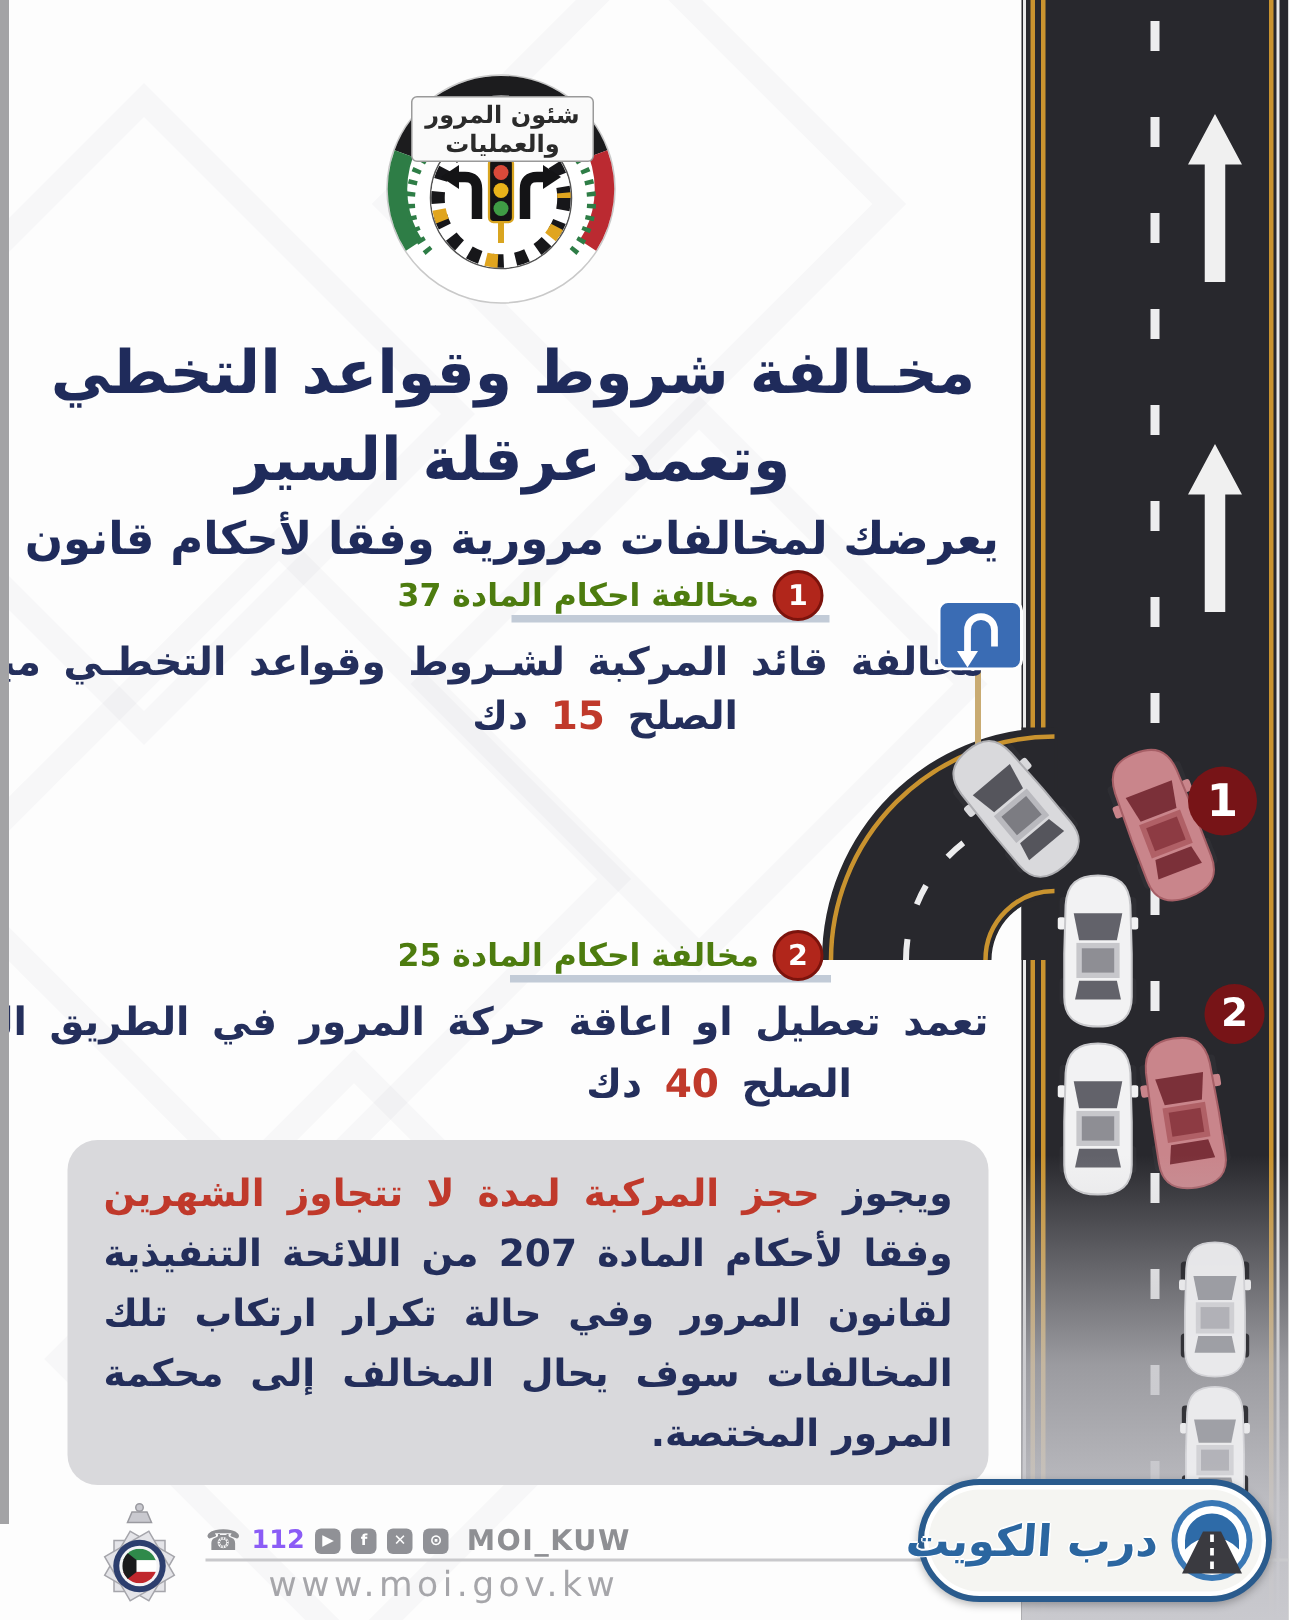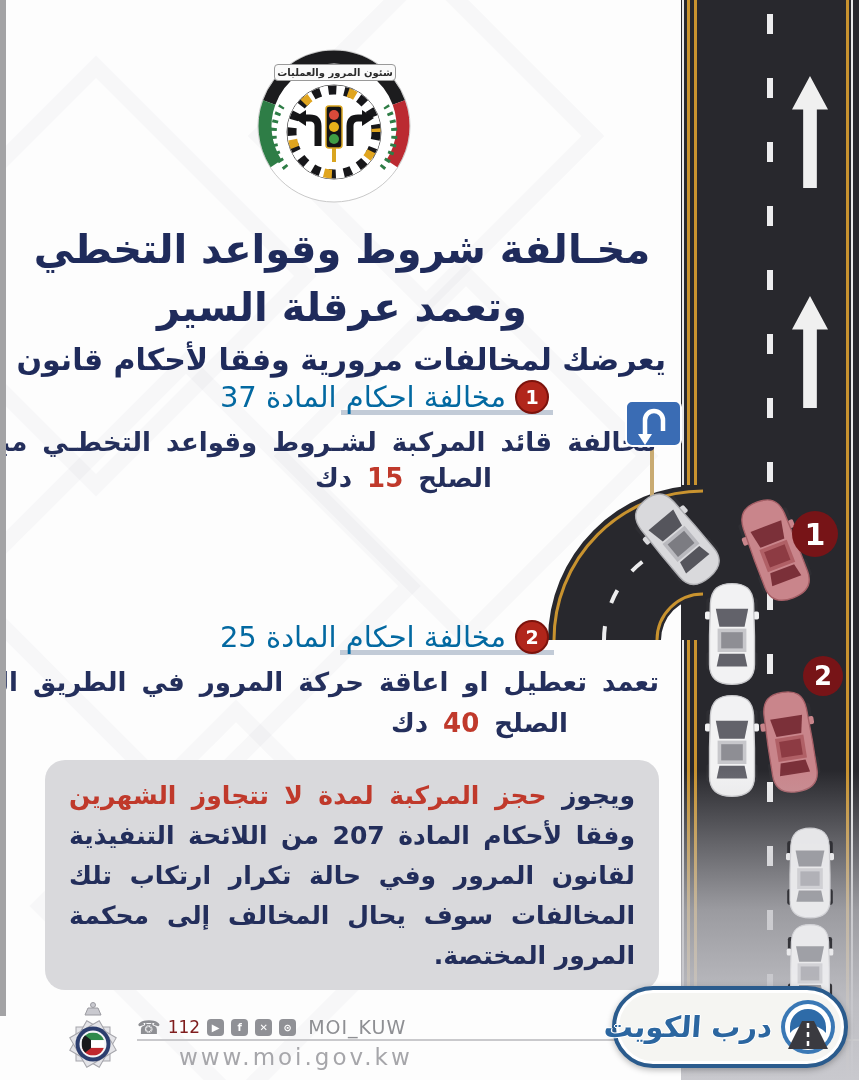--- a/index.html
+++ b/index.html
@@ -16,21 +16,21 @@
            direction:ltr;z-index:5;}
   
   .title-line{left:18px;width:648px;text-align:center;color:#1f2b5b;font-weight:800;white-space:nowrap;z-index:2;direction:rtl;}
   .t1{top:226px;font-size:40px;}
   .t2{top:284px;font-size:40px;}
   .subtitle{top:342px;font-size:30px;font-weight:700;}
   
   .sec-head{top:0;display:flex;direction:rtl;align-items:center;gap:9px;z-index:2;white-space:nowrap;}
   .sec-head .marker{width:30px;height:30px;border-radius:50%;background:#b1261b;border:2px solid #7c130c;
         color:#fff;font-size:19px;font-weight:700;display:flex;align-items:center;justify-content:center;flex:0 0 auto;}
-  .sec-head .htext{color:#0369a1;font-size:29px;font-weight:400;}
+  .sec-head .htext{color:#4d7c0f;font-size:21px;font-weight:700;}
   .underline{height:5px;background:#c2cbd7;z-index:1;}
   .bodyline{color:#242f5c;font-size:26px;font-weight:600;direction:rtl;white-space:nowrap;z-index:2;word-spacing:6px;}
   .amount{color:#c0392b;font-weight:700;}
   
   .note-box{left:45px;top:760px;width:614px;min-height:185px;background:#d9d9dc;border-radius:20px;z-index:2;}
   .note-text{padding:16px 24px 14px 24px;direction:rtl;text-align:justify;color:#232e5b;
              font-size:25px;font-weight:700;line-height:40px;}
   .note-text .hl{color:#c0392b;}
   
   .road{left:681px;top:0;width:178px;height:1080px;background:#28282d;z-index:1;}
@@ -48,35 +48,35 @@
   .car-red{--body:#c9858b;--edge:#a65f66;--glass:#7b3039;--roof:#b06066;--glass2:#8d3b43;}
   .car-faded{--body:#eeeef0;--edge:#d6d6da;--glass:#9fa0a6;--roof:#d4d4d8;--glass2:#b4b4ba;opacity:.95;}
   .lane-badge{border-radius:50%;background:#771417;color:#fff;font-weight:700;
       display:flex;align-items:center;justify-content:center;z-index:4;}
   
   .sign{left:625px;top:400px;z-index:3;}
   .pole{left:650px;top:446px;width:4px;height:56px;background:#c9ab72;z-index:2;}
   
   .foot-row{left:137px;top:1016px;display:flex;direction:ltr;align-items:center;gap:7px;z-index:6;}
   .phone-glyph{font-size:19px;color:#8e8f93;}
-  .phone-num{font-size:17px;font-weight:400;color:#7f1d1d;}
+  .phone-num{font-size:17px;font-weight:700;color:#8b5cf6;}
   .soc{width:17px;height:17px;border-radius:4px;background:#909196;color:#fff;font-size:10px;font-weight:700;
        display:flex;align-items:center;justify-content:center;}
-  .handle{font-size:19px;font-weight:400;color:#8e8f93;letter-spacing:1px;margin-left:5px;}
+  .handle{font-size:19px;font-weight:700;color:#8e8f93;letter-spacing:1px;margin-left:5px;}
   .divider{left:137px;top:1039px;width:722px;height:2px;background:#c9c9cc;z-index:5;}
   .website{left:137px;top:1044px;font-size:23px;color:#a6a6aa;letter-spacing:3px;z-index:6;direction:ltr;margin-left:42px;}
   
   .stamp{left:612px;top:986px;width:236px;height:82px;border-radius:41px;background:#f5f5f2;
      border:4px solid #2a5b8d;box-shadow:0 2px 6px rgba(0,0,0,.28), inset 0 0 0 3px #ffffff;
      display:flex;direction:rtl;align-items:center;gap:8px;padding:0 8px;box-sizing:border-box;z-index:10;}
   .stamp-text{color:#2b66a0;font-size:29px;font-weight:800;transform:skewX(-4deg);white-space:nowrap;
      text-shadow:0 1px 0 #fff,0 -1px 0 #fff,1px 0 0 #fff,-1px 0 0 #fff;}
   .logo-wrap{left:256px;top:44px;width:156px;height:162px;z-index:2;}
   .banner{position:absolute;left:18px;top:20px;width:120px;background:#fafafa;border:1px solid #9a9a9a;
-     border-radius:4px;color:#2b2b2b;font-size:10px;font-weight:700;text-align:center;padding:2px 0;direction:rtl;}
+     border-radius:4px;color:#2b2b2b;font-size:16px;font-weight:700;text-align:center;padding:2px 0;direction:rtl;}
   .star-badge{left:62px;top:1000px;z-index:6;}
 </style>
 </head>
 <body>
 
 <div id="page">
 
   <svg width="0" height="0" style="position:absolute">
     <symbol id="car-top" viewBox="0 0 60 116">
       <rect x="1.5" y="18" width="7" height="20" rx="3" fill="#2e2e33"></rect>

